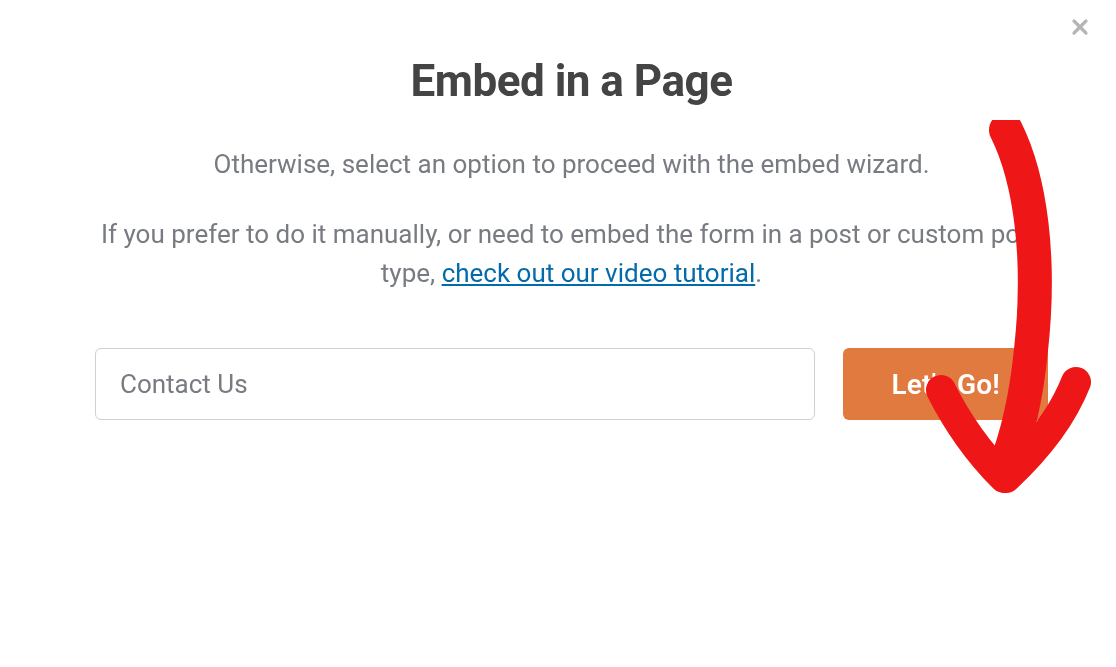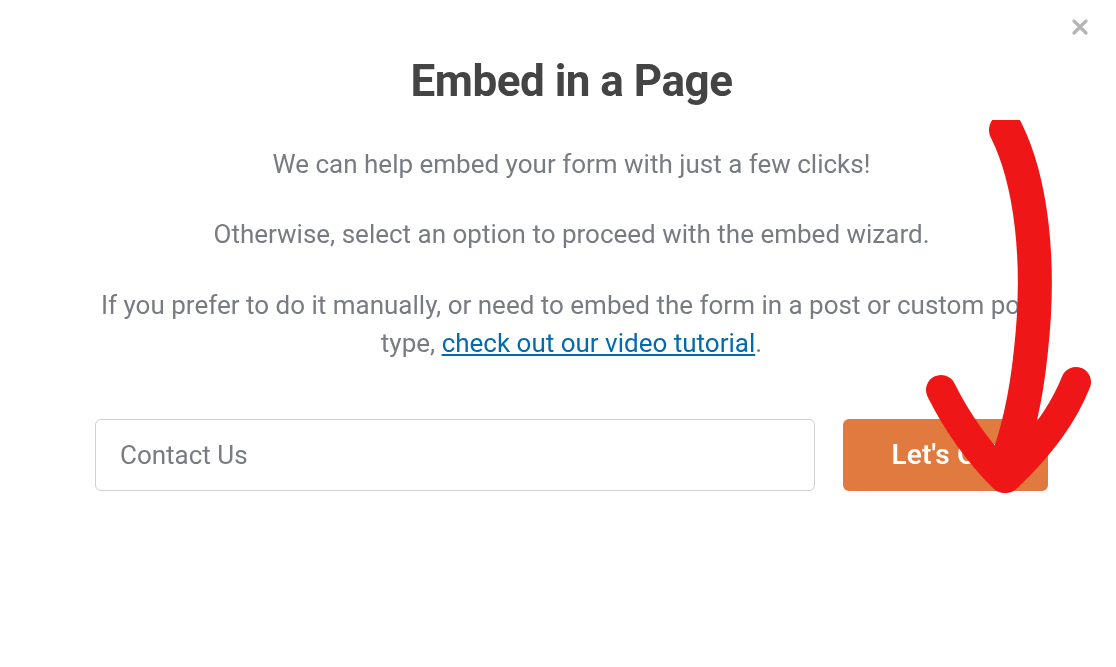--- a/index.html
+++ b/index.html
@@ -111,21 +111,20 @@
   <button class="close-btn">
     <span>
       <svg viewBox="0 0 20 20" fill="none">
         <path d="M4 4 L16 16 M16 4 L4 16" stroke="#b5b5b5" stroke-width="3.2" stroke-linecap="round"></path>
       </svg>
     </span>
   </button>
 
   <h1 class="modal-title">Embed in a Page</h1>
 
-  <p class="modal-text">We can help embed your form with just a few clicks!</p>
 
   <p class="modal-text">Otherwise, select an option to proceed with the embed wizard.</p>
 
   <p class="modal-text">
     <span>If you prefer to do it manually, or need to embed the form in a post or custom post type, </span><a class="link">check out our video tutorial</a><span>.</span>
   </p>
 
   <div class="form-row">
     <input class="page-input" type="text" value="Contact Us" style="">
     <button class="go-button">Let's Go!</button>

